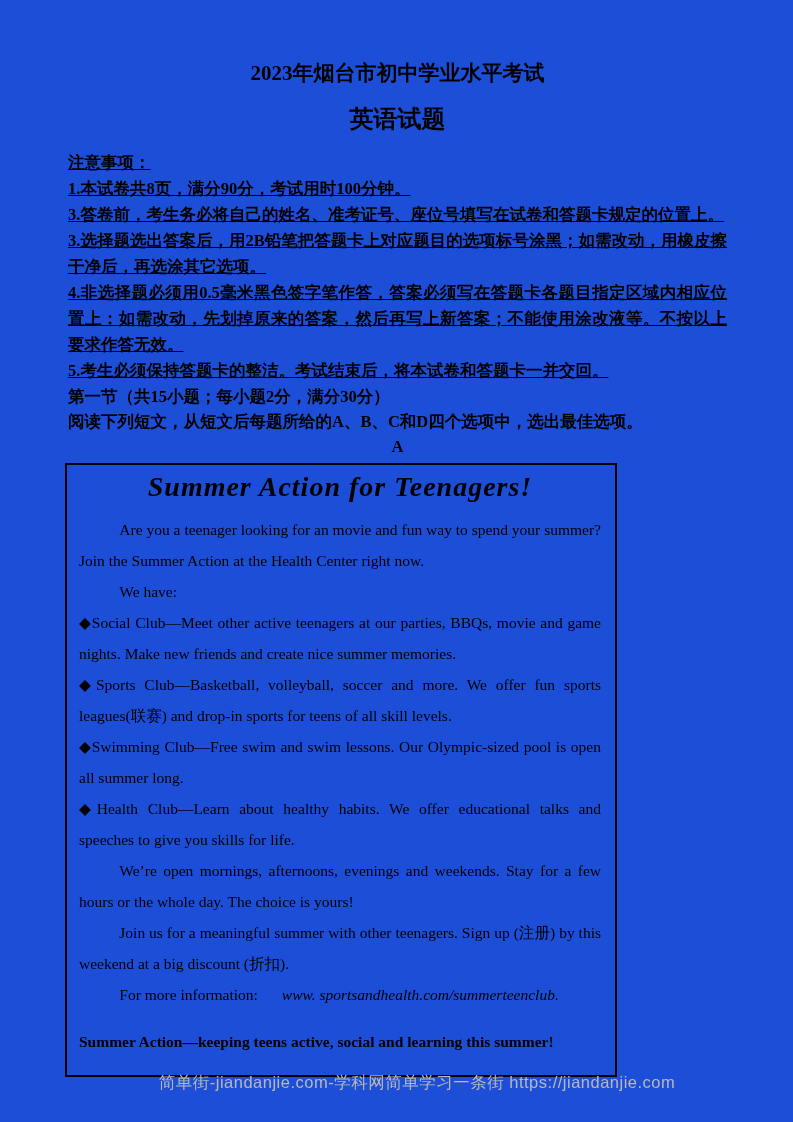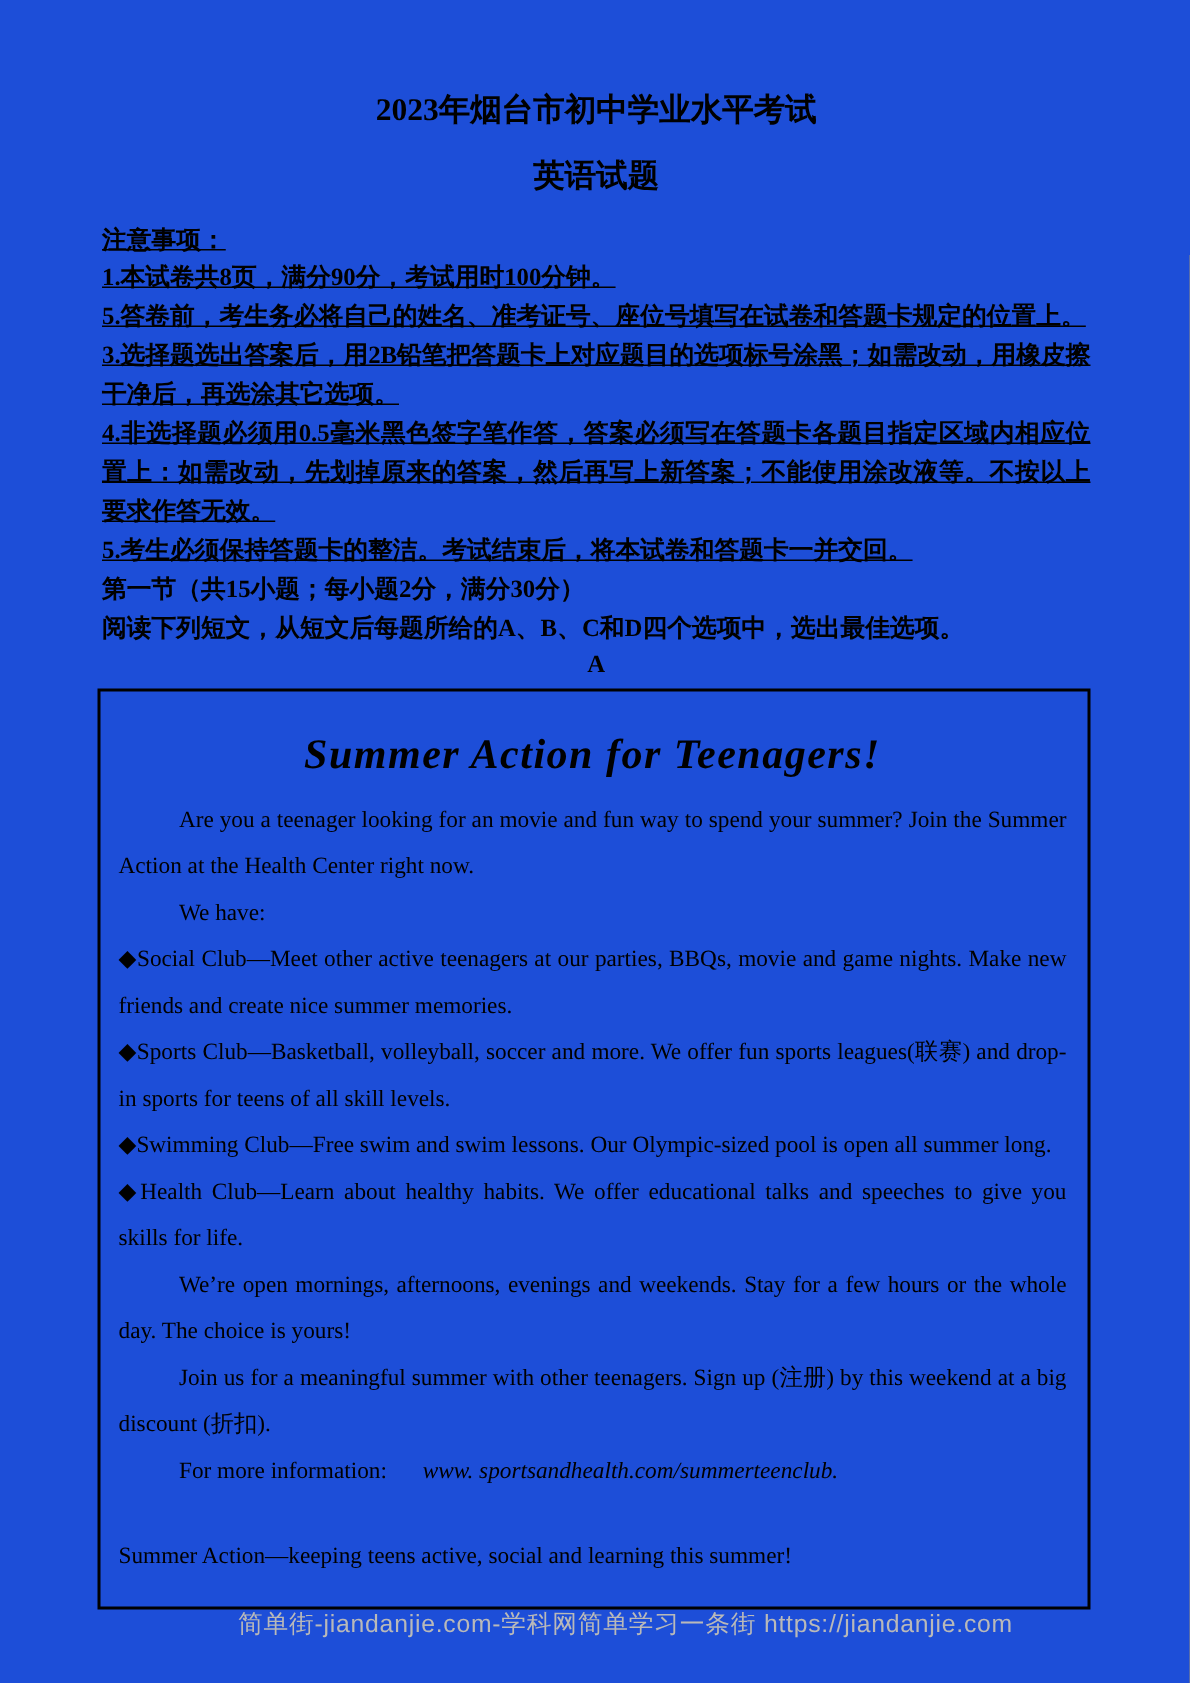--- a/index.html
+++ b/index.html
@@ -18,21 +18,21 @@
   }
 
   .exam-title {
     text-align: center;
     font-size: 21px;
     font-weight: bold;
     line-height: 1.3;
   }
   .exam-subtitle {
     text-align: center;
-    font-size: 21px;
+    font-size: 24px;
     font-weight: bold;
     line-height: 1.3;
     margin-top: 17px;
   }
 
   .notice-block {
     margin-top: 15px;
     font-size: 16.5px;
     font-weight: bold;
     line-height: 1.57;
@@ -49,23 +49,23 @@
   .passage-label {
     text-align: center;
     font-size: 16.5px;
     font-weight: bold;
     line-height: 1.45;
   }
 
   .passage-box {
     margin-top: 4px;
     margin-left: -3px;
-    width: 662px;
+    width: 552px;
     border: 2px solid #000;
-    padding: 24px 14px 18px 12px;
+    padding: 3px 14px 18px 12px;
     font-size: 15.5px;
     line-height: 2.0;
     text-align: justify;
   }
 
   .passage-title {
     text-align: center;
     font-family: "Liberation Serif", serif;
     font-style: italic;
     font-weight: bold;
@@ -74,22 +74,22 @@
     line-height: 1.35;
     margin-bottom: 8px;
   }
 
   .passage-box p { text-align: justify; }
   .p-indent { text-indent: 2.6em; }
   .url-italic { font-style: italic; margin-left: 20px; }
 
   .passage-closing {
     text-align: center;
-    font-weight: normal;
-    margin-top: 26px;
+    font-weight: bold;
+    margin-top: 16px;
   }
 
   .footer-watermark {
     position: absolute;
     left: 0;
     right: 0;
     bottom: 28px;
     text-align: center;
     color: #b9b9b9;
     font-size: 16.5px;
@@ -102,21 +102,21 @@
 <body>
 
 <div class="page">
 
   <h1 class="exam-title">2023年烟台市初中学业水平考试</h1>
   <h2 class="exam-subtitle">英语试题</h2>
 
   <div class="notice-block">
     <p>注意事项：</p>
     <p>1.本试卷共8页，满分90分，考试用时100分钟。</p>
-    <p>5.答卷前，考生务必将自己的姓名、准考证号、座位号填写在试卷和答题卡规定的位置上。</p>
+    <p>3.答卷前，考生务必将自己的姓名、准考证号、座位号填写在试卷和答题卡规定的位置上。</p>
     <p>3.选择题选出答案后，用2B铅笔把答题卡上对应题目的选项标号涂黑；如需改动，用橡皮擦干净后，再选涂其它选项。</p>
     <p>4.非选择题必须用0.5毫米黑色签字笔作答，答案必须写在答题卡各题目指定区域内相应位置上：如需改动，先划掉原来的答案，然后再写上新答案；不能使用涂改液等。不按以上要求作答无效。</p>
     <p>5.考生必须保持答题卡的整洁。考试结束后，将本试卷和答题卡一并交回。</p>
   </div>
 
   <div class="headings-block">
     <p>第一节（共15小题；每小题2分，满分30分）</p>
     <p>阅读下列短文，从短文后每题所给的A、B、C和D四个选项中，选出最佳选项。</p>
   </div>
 

